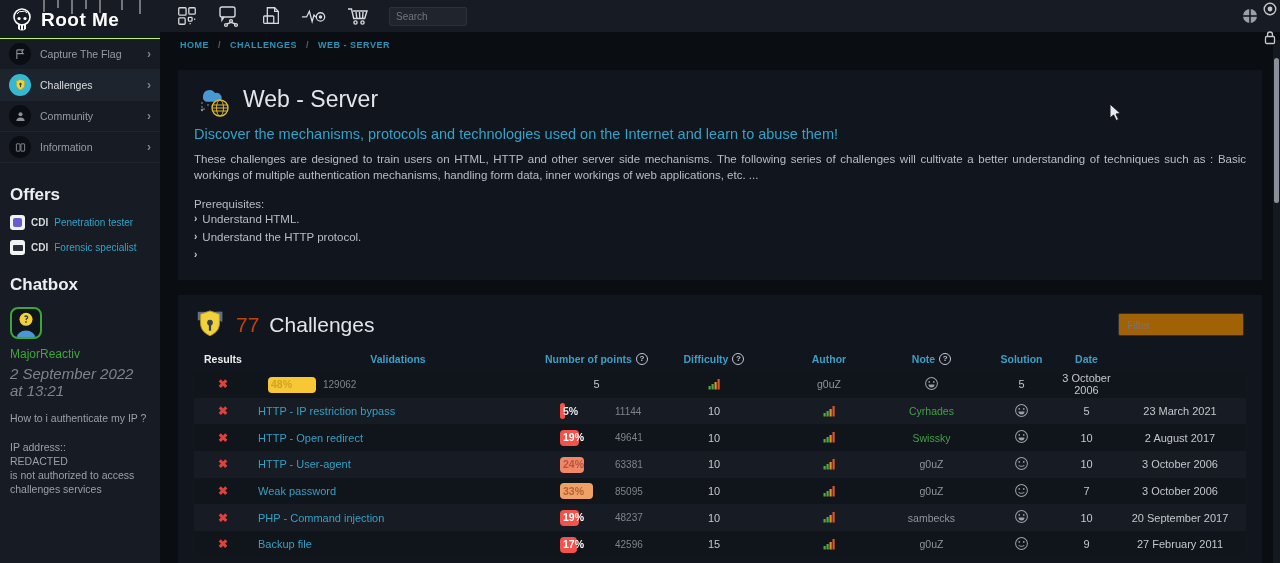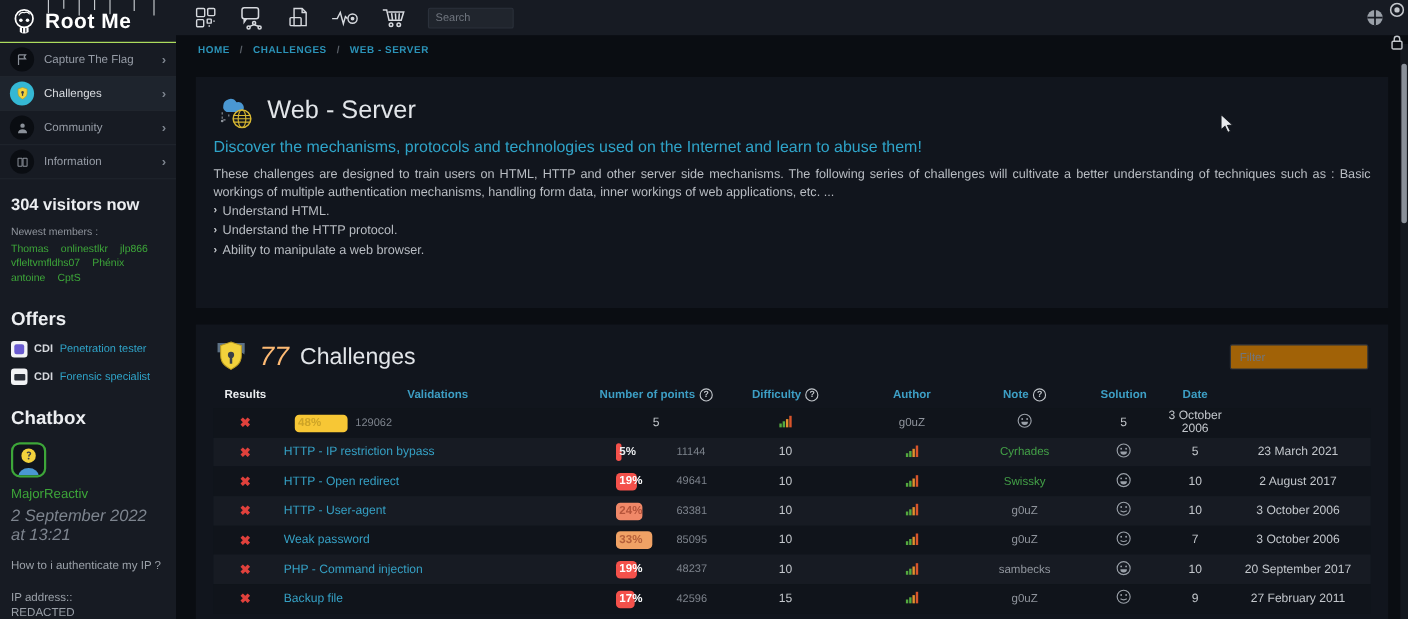--- a/index.html
+++ b/index.html
@@ -62,21 +62,21 @@
   .page-head { display:flex; align-items:center; gap:11px; }
   .page-title { color:#e2e5e9; font-size:23px; font-weight:400; }
   .subtitle { margin-top:9px; color:#2fa4c9; font-size:14.5px; font-weight:400; }
   .descr { margin-top:9px; color:#b9bdc3; font-size:11.5px; line-height:16px; text-align:justify; }
   .prereq-label { margin-top:15px; color:#b9bdc3; font-size:11.5px; }
   .prereq-item { color:#b9bdc3; font-size:11.5px; line-height:18px; display:flex; gap:5px; align-items:center; }
   .bullet { font-weight:bold; font-size:10px; color:#c9ccd1; }
 
   .challenges-panel { top:265px; height:268px; padding:9px 16px 0; }
   .ch-head { display:flex; align-items:center; gap:10px; position:relative; height:42px; }
-  .ch-count { color:#fdba74; font-size:24px; font-weight:400;font-style:italic; }
+  .ch-count { color:#c2410c; font-size:21px; font-weight:400; }
   .ch-title { color:#e2e5e9; font-size:21px; font-weight:400; }
   .filter-input { position:absolute; right:2px; top:9px; width:126px; height:23px; background:#a16207; border:1px solid #2b313b; border-radius:2px; color:#c9ccd1; font-size:10.5px; padding:0 8px; outline:none; }
   .filter-input::placeholder { color:#70767f; }
 
   .thead, .trow { display:grid; grid-template-columns:58px 292px 105px 130px 100px 105px 75px 55px 1fr; align-items:center; }
   .thead { height:25px; }
   .th { font-size:10.5px; font-weight:bold; color:#3d9ec4; display:flex; align-items:center; justify-content:center; gap:4px; cursor:pointer; }
   .th-results { color:#eceef1; }
   .help { width:12px; height:12px; border-radius:50%; border:1px solid #c3c7cc; color:#c3c7cc; font-size:8px; display:flex; align-items:center; justify-content:center; font-weight:bold; flex-shrink:0; }
   .trow { height:26.7px; }
@@ -184,33 +184,20 @@
           <svg width="11" height="11" viewBox="0 0 12 12">
               <rect x="1.5" y="2" width="4" height="8" rx="0.5" fill="none" stroke="#8a9099" stroke-width="1"></rect>
               <rect x="6.5" y="2" width="4" height="8" rx="0.5" fill="none" stroke="#8a9099" stroke-width="1"></rect>
             </svg>
         </span>
         <span>Information</span>
         <span class="chev">›</span>
       </div>
     </nav>
 
-    <div class="visitors">
-      <div class="side-h1">304 visitors now</div>
-      <div class="newest">Newest members :</div>
-      <div class="members">
-        <a href="#" class="member">Thomas</a>
-        <a href="#" class="member">onlinestlkr</a>
-        <a href="#" class="member">jlp866</a>
-        <a href="#" class="member">vfleltvmfldhs07</a>
-        <a href="#" class="member">Phénix</a>
-        <a href="#" class="member">antoine</a>
-        <a href="#" class="member">CptS</a>
-      </div>
-    </div>
 
     <div class="offers">
       <div class="offers-h">Offers</div>
       <div class="offer-row">
         <span class="offer-logo">
             <span class="offer-dot-a"></span>
           </span>
         <span class="offer-contract">CDI</span>
         <a href="#" class="offer-link">Penetration tester</a>
       </div>
@@ -341,31 +328,31 @@
           <circle cx="26" cy="27" r="8" fill="#13161c" stroke="#d8b833" stroke-width="1.4"></circle>
           <ellipse cx="26" cy="27" rx="3.5" ry="8" fill="none" stroke="#d8b833" stroke-width="1"></ellipse>
           <line x1="18.5" y1="24" x2="33.5" y2="24" stroke="#d8b833" stroke-width="1"></line>
           <line x1="18" y1="27" x2="34" y2="27" stroke="#d8b833" stroke-width="1"></line>
           <line x1="18.5" y1="30" x2="33.5" y2="30" stroke="#d8b833" stroke-width="1"></line>
         </svg>
         <h1 class="page-title">Web - Server</h1>
       </div>
       <h2 class="subtitle">Discover the mechanisms, protocols and technologies used on the Internet and learn to abuse them!</h2>
       <p class="descr">These challenges are designed to train users on HTML, HTTP and other server side mechanisms. The following series of challenges will cultivate a better understanding of techniques such as : Basic workings of multiple authentication mechanisms, handling form data, inner workings of web applications, etc. ...</p>
+      <p class="prereq-label">Prerequisites:</p>
       <div class="prereq-item">
         <span class="bullet">›</span>
         <span>Understand HTML.</span>
       </div>
       <div class="prereq-item">
         <span class="bullet">›</span>
         <span>Understand the HTTP protocol.</span>
       </div>
       <div class="prereq-item">
         <span class="bullet">›</span>
-        <span>Ability to manipulate a web browser.</span>
       </div>
     </section>
 
     <section class="panel challenges-panel">
       <div class="ch-head">
         <svg width="32" height="36" viewBox="0 0 34 38">
           <path d="M4 5 h26 v11 l-3-2 -3 2 v-11" fill="#5d7185"></path>
           <rect x="4" y="5" width="26" height="9" fill="#5d7185"></rect>
           <path d="M17 4 l10 3.5 v9.5 c0 8.5-6.3 11.5-10 13.5 c-3.7-2-10-5-10-13.5 v-9.5 z" fill="#f2d23c" stroke="#b89a20" stroke-width="1"></path>
           <circle cx="17" cy="16.5" r="3" fill="#3a3f47"></circle>

